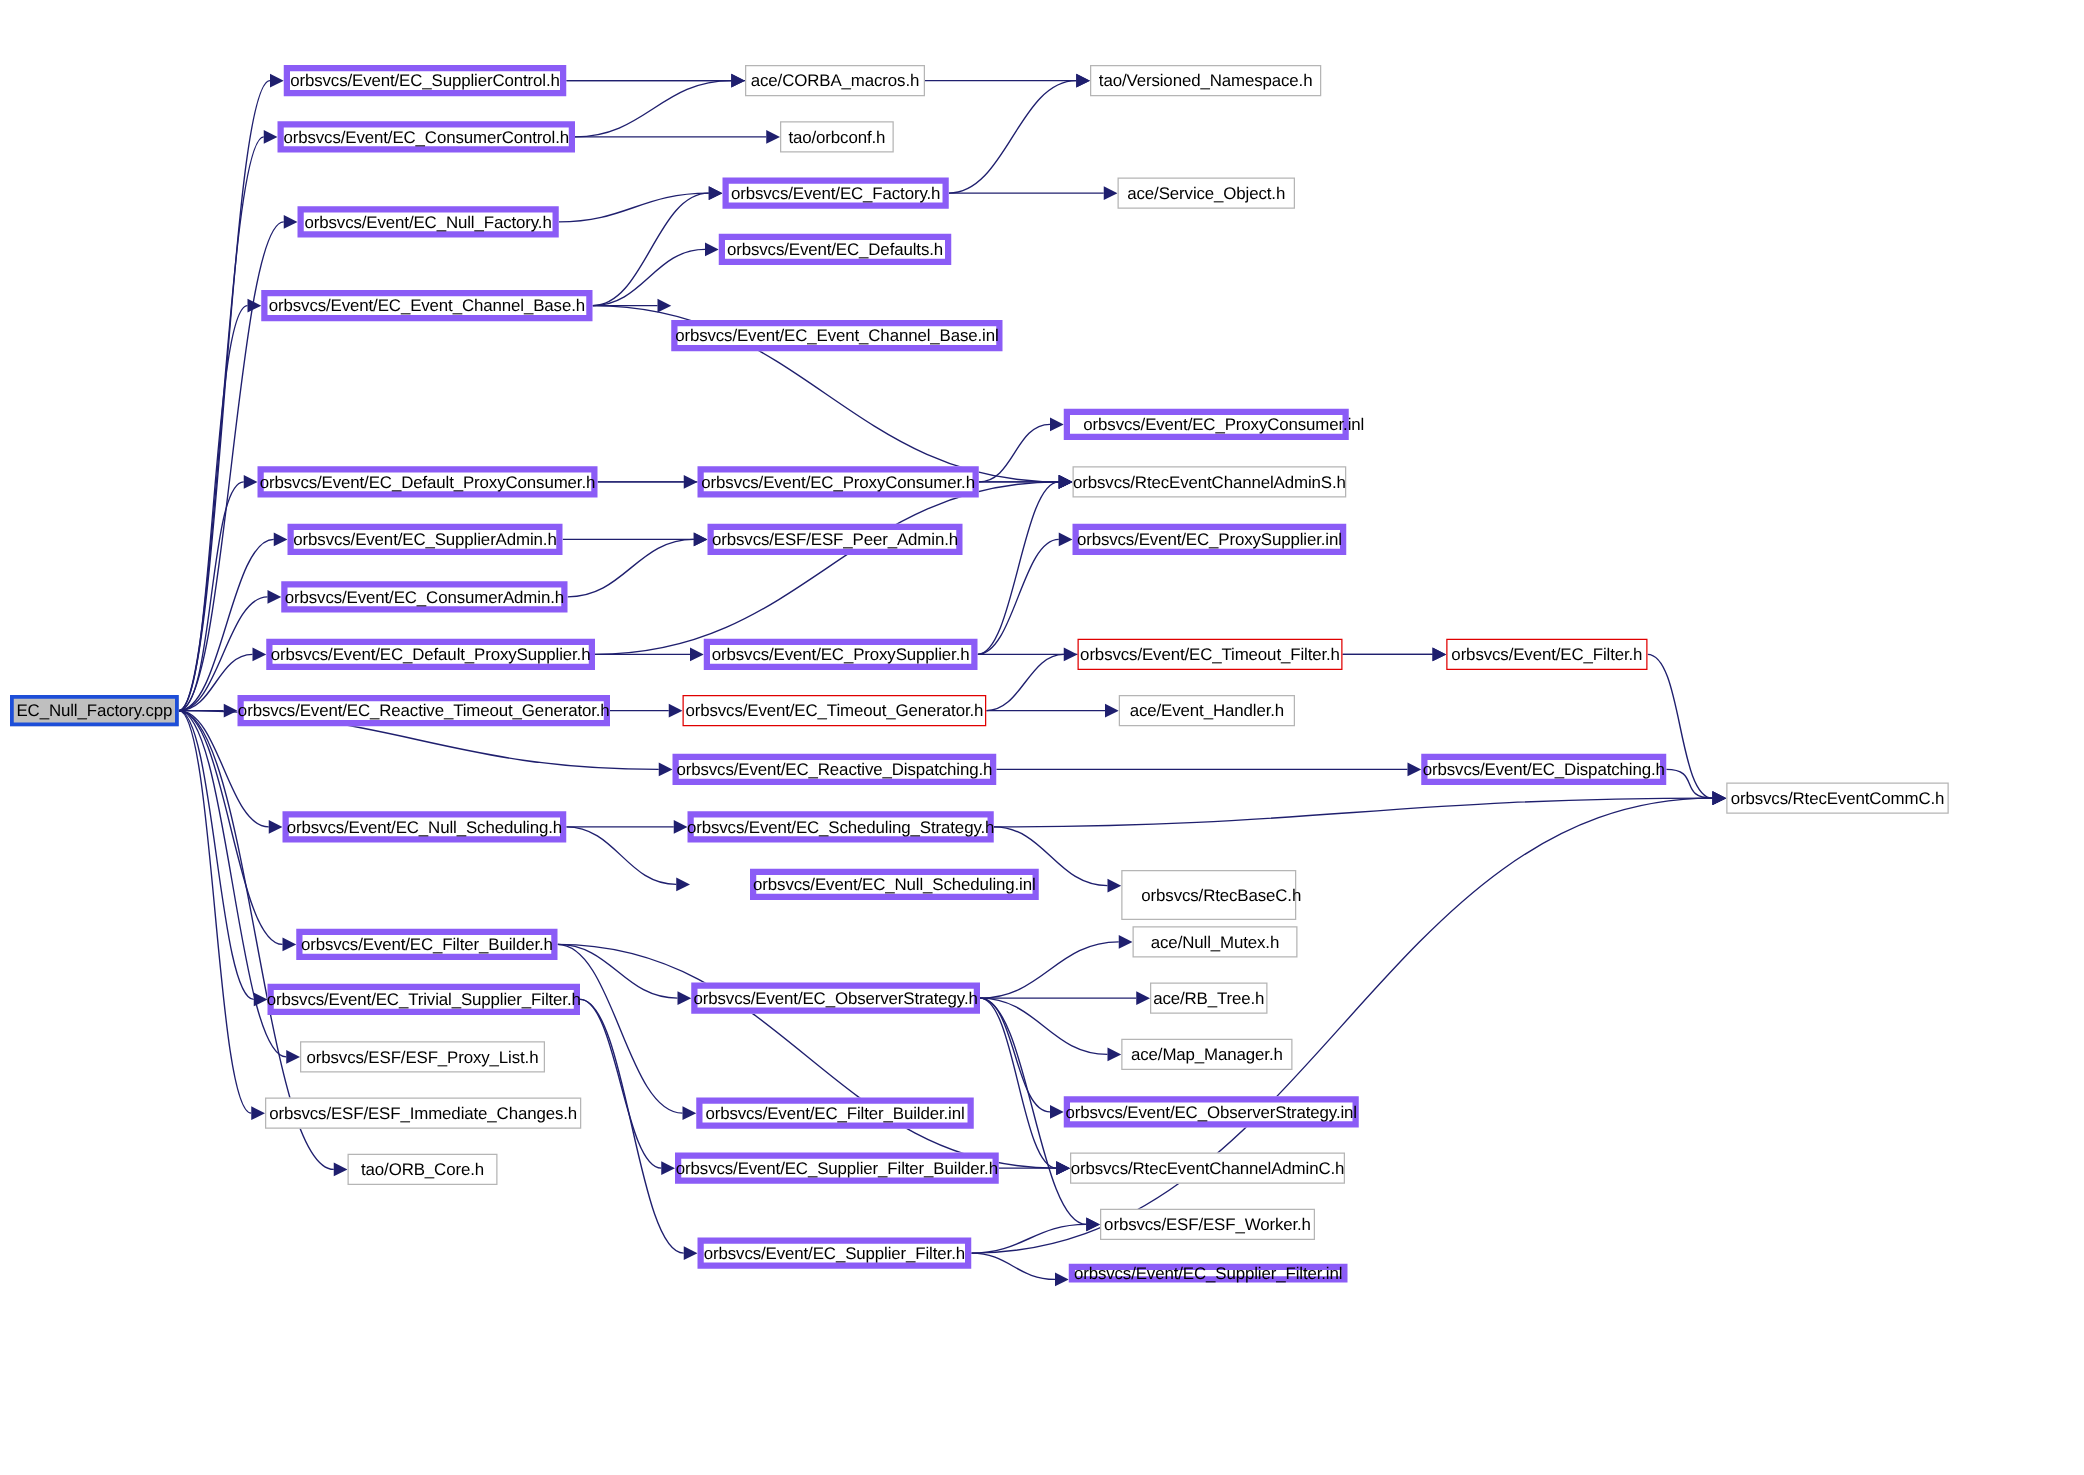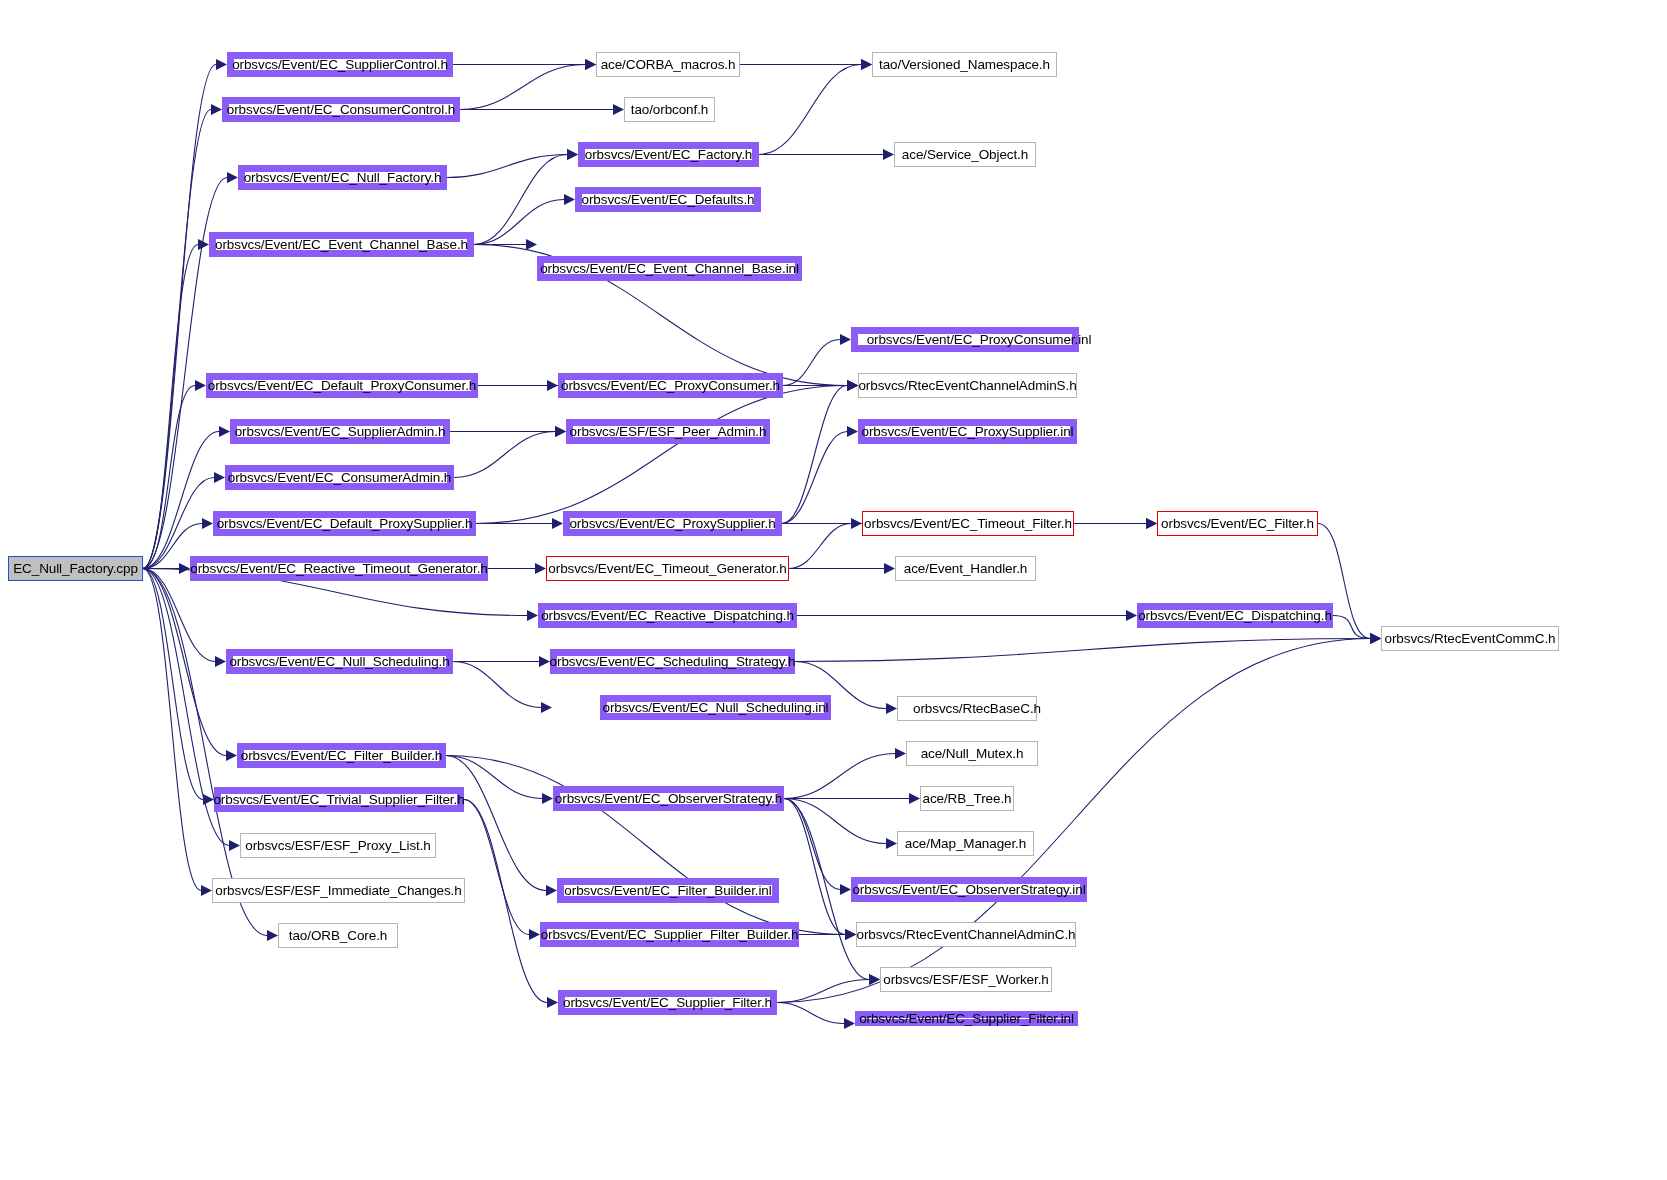--- a/index.html
+++ b/index.html
@@ -21,29 +21,29 @@
     width: 1667px;
     height: 1180px;
   }
   .node-box {
     position: absolute;
     box-sizing: border-box;
     display: flex;
     align-items: center;
     justify-content: center;
     background: #ffffff;
-    border: 7px solid #8b5cf6;
+    border: 5px solid #8b5cf6;
     font-size: 13.5px;
     color: #000000;
     white-space: nowrap;
     letter-spacing: -0.1px;
   }
   .node-box.root {
     background: #bfbfbf;
-    border: 1px solid #1d4ed8;
+    border: 3px solid #1d4ed8;
   }
   .node-box.lib {
     border: 1px solid #b5b5b5;
   }
   .node-box.hl {
     border: 1px solid #e00000;
   }
   .node-label {
     pointer-events: none;
   }
@@ -285,21 +285,21 @@
       </div>
       <div class="node-box" style="left: 226px; top: 649px; width: 227px; height: 25px;">
         <span class="node-label">orbsvcs/Event/EC_Null_Scheduling.h</span>
       </div>
       <div class="node-box" style="left: 550px; top: 649px; width: 245px; height: 25px;">
         <span class="node-label">orbsvcs/Event/EC_Scheduling_Strategy.h</span>
       </div>
       <div class="node-box" style="left: 552px; top: 695px; width: 231px; height: 25px; margin-left: 48px;">
         <span class="node-label">orbsvcs/Event/EC_Null_Scheduling.inl</span>
       </div>
-      <div class="node-box lib" style="left: 897px; top: 696px; width: 140px; height: 25px; padding-left: 20px;">
+      <div class="node-box lib" style="left: 897px; top: 696px; width: 140px; height: 40px; padding-left: 20px;">
         <span class="node-label">orbsvcs/RtecBaseC.h</span>
       </div>
       <div class="node-box lib" style="left: 906px; top: 741px; width: 132px; height: 25px;">
         <span class="node-label">ace/Null_Mutex.h</span>
       </div>
       <div class="node-box" style="left: 237px; top: 743px; width: 209px; height: 25px;">
         <span class="node-label">orbsvcs/Event/EC_Filter_Builder.h</span>
       </div>
       <div class="node-box" style="left: 553px; top: 786px; width: 231px; height: 25px;">
         <span class="node-label">orbsvcs/Event/EC_ObserverStrategy.h</span>

